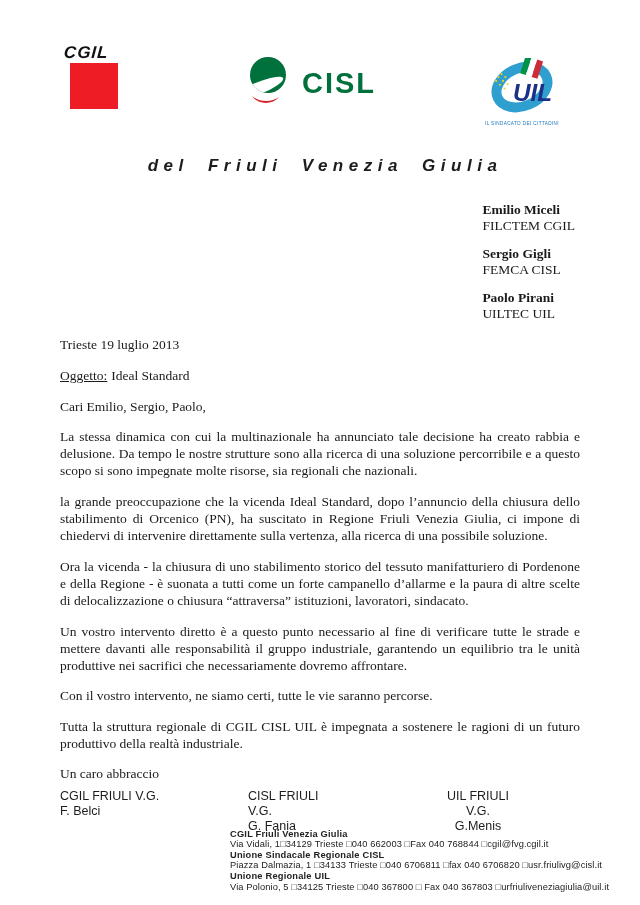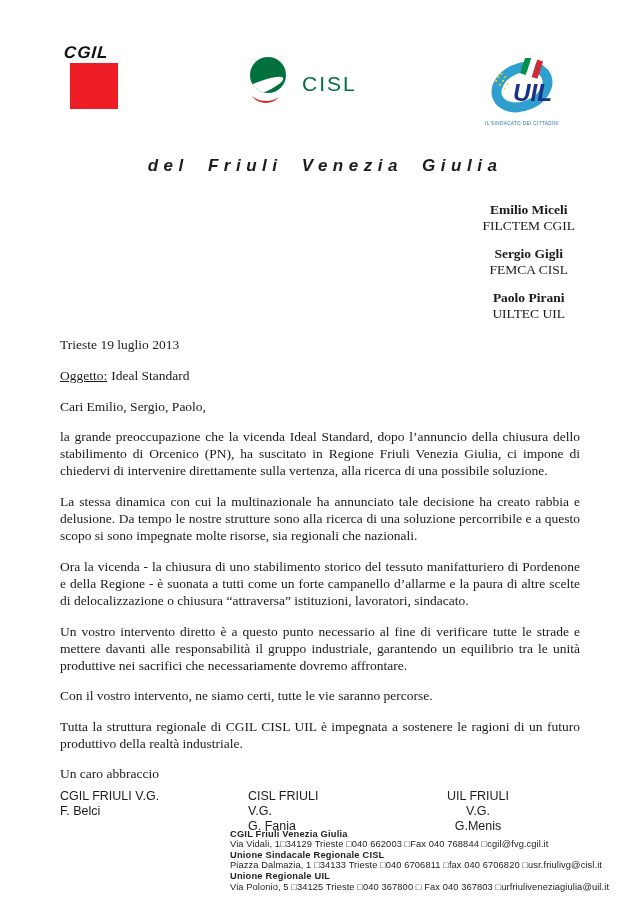--- a/index.html
+++ b/index.html
@@ -14,37 +14,37 @@
   .cgil-logo { position:absolute; left:64px; top:44px; width:58px; }
   .cgil-text {
     font-family:"Liberation Sans", sans-serif; font-weight:bold; font-style:italic;
     font-size:17px; letter-spacing:1px; color:#111; line-height:1;
     transform:skewX(-4deg);
   }
   .cgil-square { width:48px; height:46px; background:#ee1c25; margin-left:6px; margin-top:2px; }
 
   .cisl-logo { position:absolute; left:248px; top:56px; display:flex; align-items:center; }
   .cisl-text {
-    font-family:"Liberation Sans", sans-serif; font-weight:normal;
-    font-size:21px; letter-spacing:2px; color:#00713d; line-height:1; margin-left:12px;
+    font-family:"Liberation Sans", sans-serif; font-weight:bold;
+    font-size:29px; letter-spacing:2px; color:#00713d; line-height:1; margin-left:12px;
   }
 
   .uil-logo { position:absolute; left:484px; top:58px; width:76px; text-align:center; }
   .uil-tagline {
     font-family:"Liberation Sans", sans-serif; font-size:4.6px; letter-spacing:0.4px;
     color:#1b75bc; margin-top:1px; white-space:nowrap;
   }
 
   .heading {
     position:absolute; top:156px; left:0; width:100%; text-align:center;
     font-family:"Liberation Sans", sans-serif; font-weight:bold; font-style:italic;
     font-size:17px; letter-spacing:5.5px; word-spacing:9px; color:#1c1c1c;padding-left:10px;
   }
 
-  .recipients { position:absolute; top:202px; right:65px; text-align:center; font-size:13.5px; line-height:15.5px; }
+  .recipients { position:absolute; top:202px; right:65px; text-align:left; font-size:13.5px; line-height:15.5px; }
   .recipient { margin-bottom:13px; }
   .recipient .r-name { font-weight:bold; }
 
   
   .letter { margin:0 60px; font-size:13.5px; line-height:17.3px; }
   .dateline { margin-top:0; }
   .subject { margin-top:14px; }
   .subject .subj-label { text-decoration:underline; }
   .subject .subj-text { margin-left:4px; }
   .salutation { margin-top:13px; }
@@ -146,22 +146,22 @@
 
   <div class="letter">
     <div class="dateline">Trieste 19 luglio 2013</div>
 
     <div class="subject">
       <span class="subj-label">Oggetto:</span><span class="subj-text">Ideal Standard</span>
     </div>
 
     <div class="salutation">Cari Emilio, Sergio, Paolo,</div>
 
+    <p class="para">La stessa dinamica con cui la multinazionale ha annunciato tale decisione ha creato rabbia e delusione. Da tempo le nostre strutture sono alla ricerca di una soluzione percorribile e a questo scopo si sono impegnate molte risorse, sia regionali che nazionali.</p>
     <p class="para">la grande preoccupazione che la vicenda Ideal Standard, dopo l’annuncio della chiusura dello stabilimento di Orcenico (PN), ha suscitato in Regione Friuli Venezia Giulia, ci impone di chiedervi di intervenire direttamente sulla vertenza, alla ricerca di una possibile soluzione.</p>
-    <p class="para">La stessa dinamica con cui la multinazionale ha annunciato tale decisione ha creato rabbia e delusione. Da tempo le nostre strutture sono alla ricerca di una soluzione percorribile e a questo scopo si sono impegnate molte risorse, sia regionali che nazionali.</p>
     <p class="para">Ora la vicenda - la chiusura di uno stabilimento storico del tessuto manifatturiero di Pordenone e della Regione - è suonata a tutti come un forte campanello d’allarme e la paura di altre scelte di delocalizzazione o chiusura “attraversa” istituzioni, lavoratori, sindacato.</p>
     <p class="para">Un vostro intervento diretto è a questo punto necessario al fine di verificare tutte le strade e mettere davanti alle responsabilità il gruppo industriale, garantendo un equilibrio tra le unità produttive nei sacrifici che necessariamente dovremo affrontare.</p>
     <p class="para no-just">Con il vostro intervento, ne siamo certi, tutte le vie saranno percorse.</p>
     <p class="para">Tutta la struttura regionale di CGIL CISL UIL è impegnata a sostenere le ragioni di un futuro produttivo della realtà industriale.</p>
     <p class="para no-just">Un caro abbraccio</p>
   </div>
 
   <div class="signatures">
     <div class="sig sig-1">
       <div>CGIL FRIULI V.G.</div>

